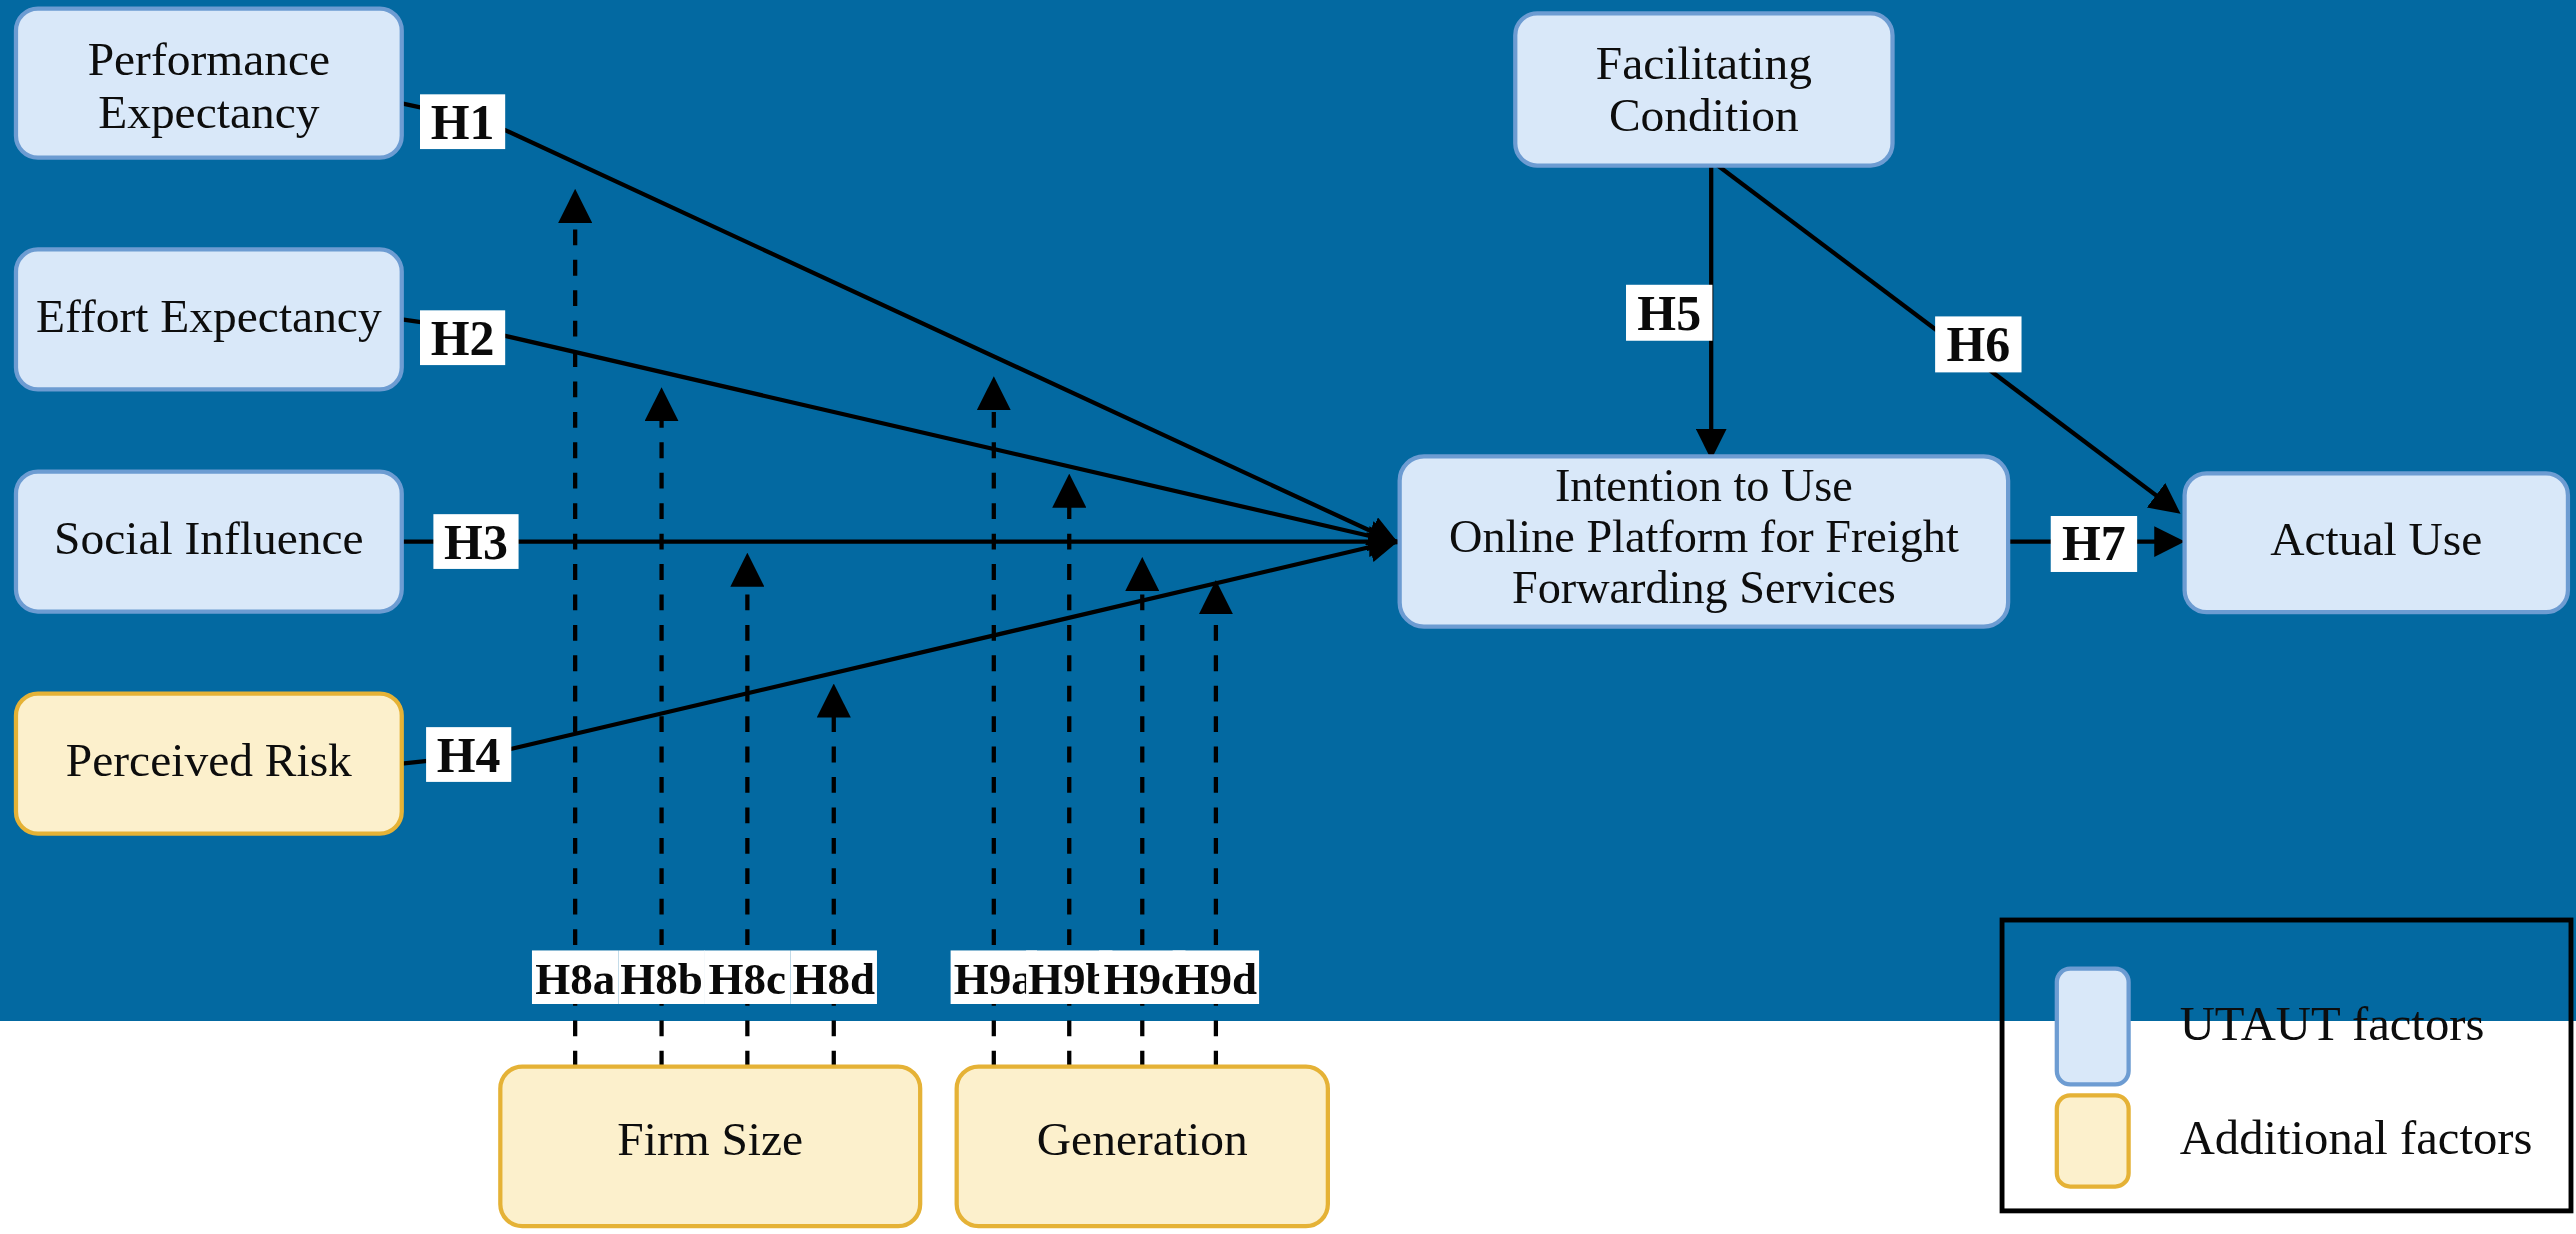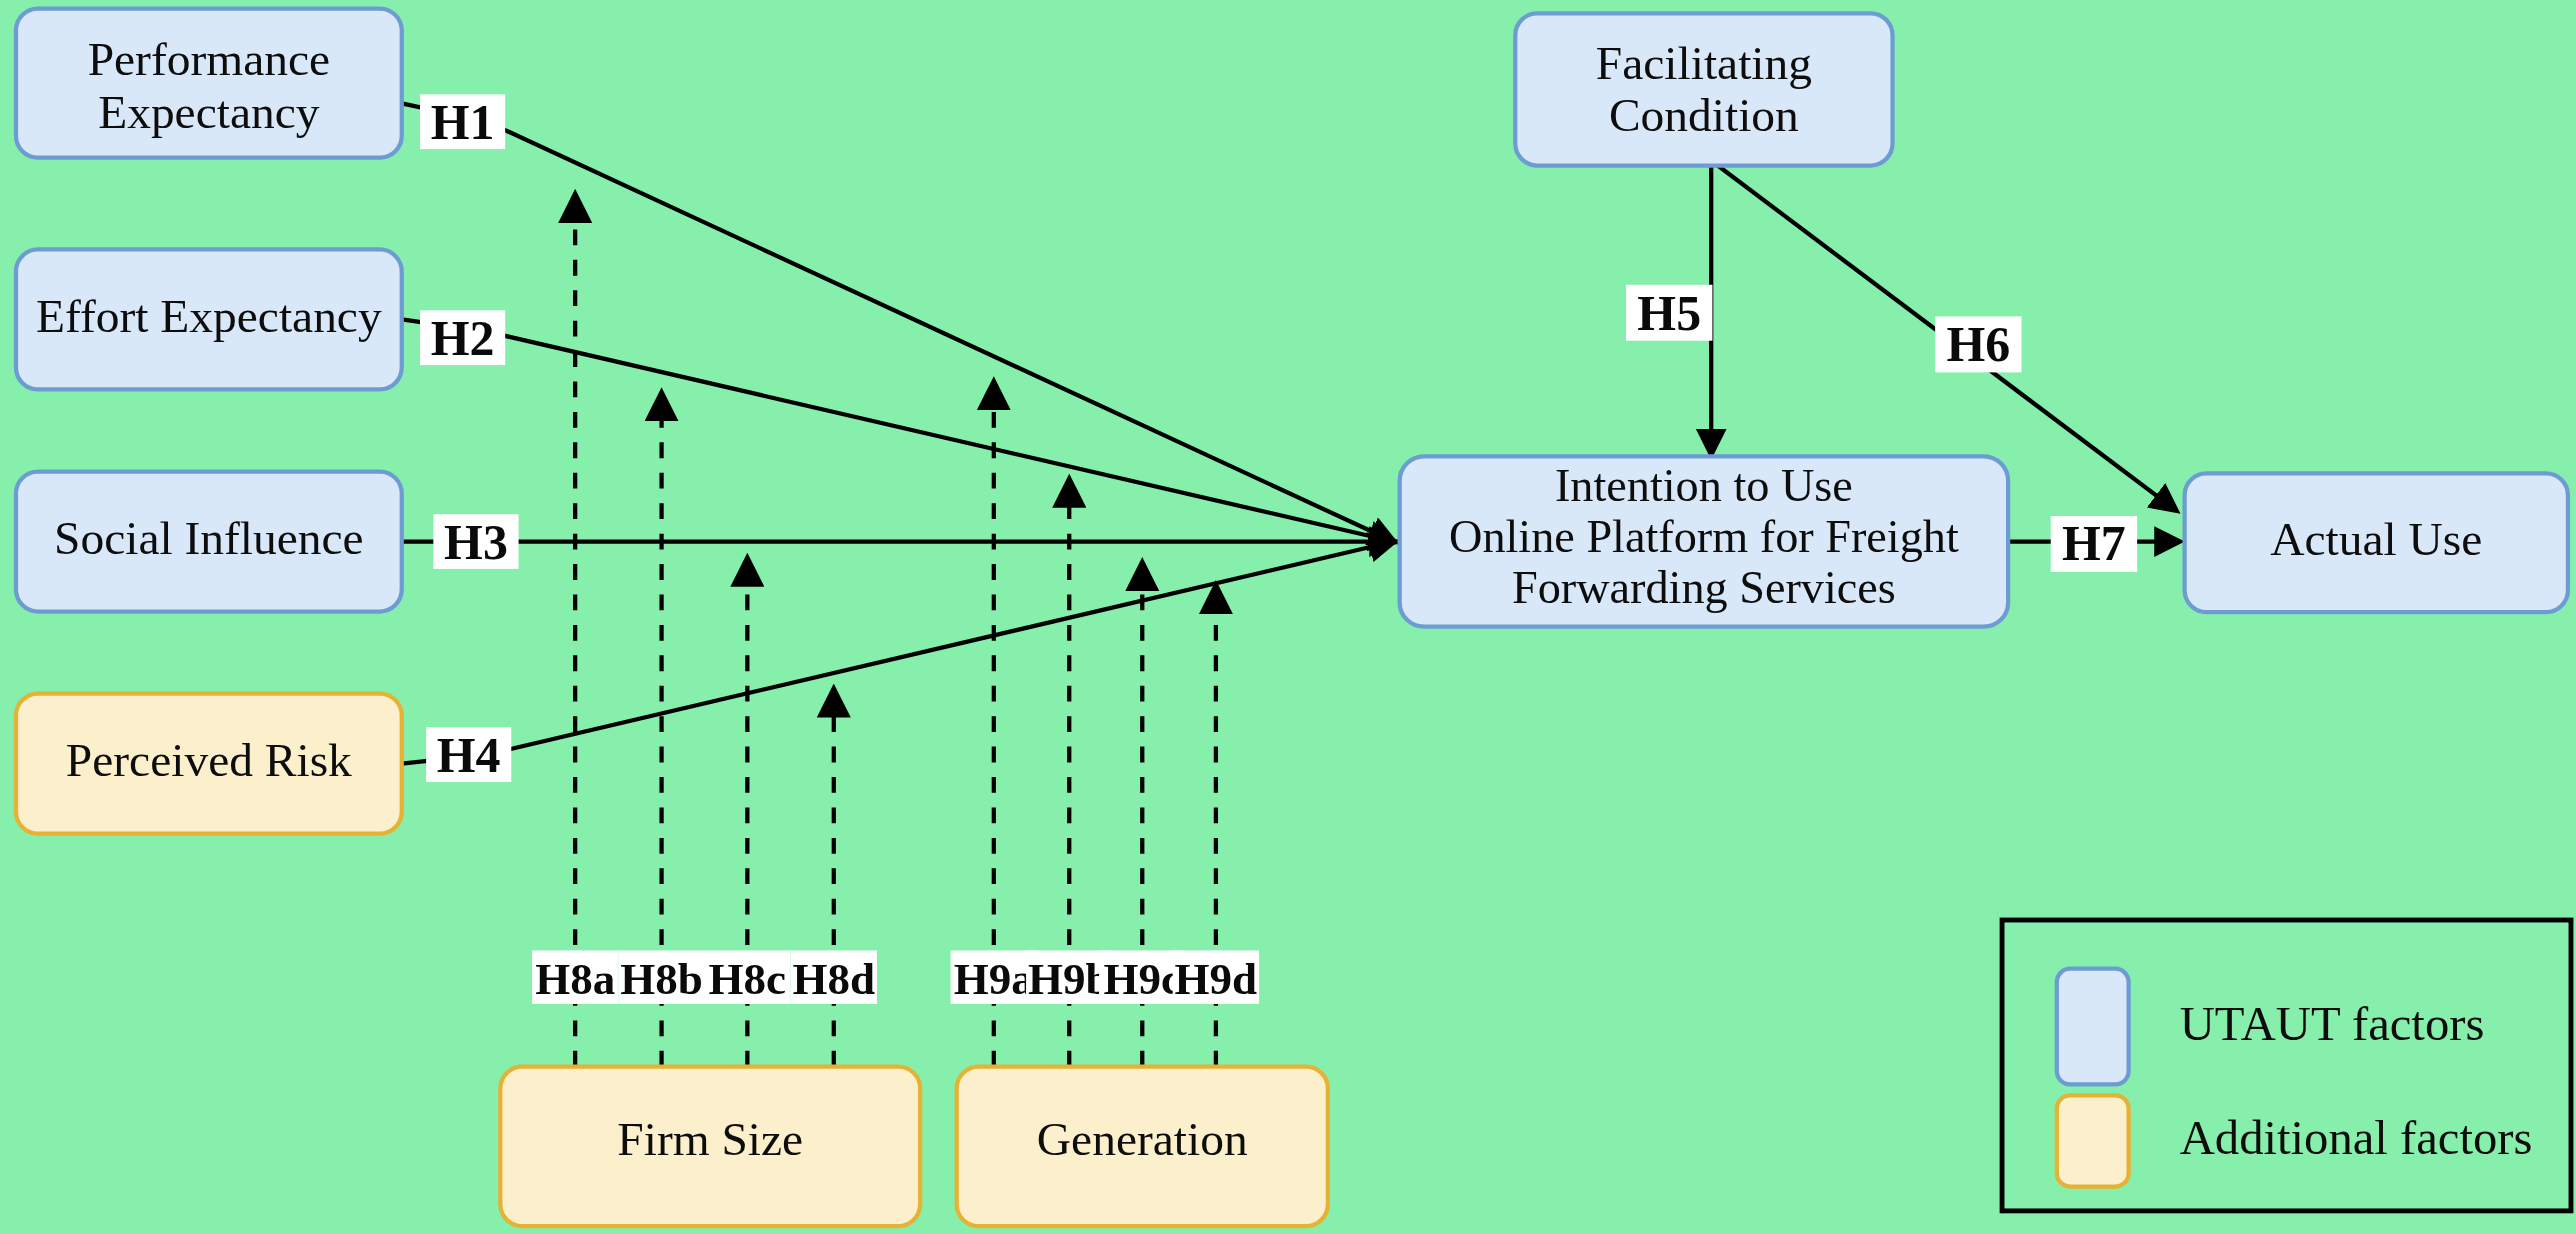--- a/index.html
+++ b/index.html
@@ -1,17 +1,17 @@
 <!DOCTYPE html>
 <html style="font-size:9.7px"><head>
 <meta charset="utf-8">
 <style>
   html,body{margin:0;padding:0;background:#ffffff;}
   body{width:2576px;height:1234px;overflow:hidden;font-family:"Liberation Serif","DejaVu Serif",serif;}
-  #stage{position:relative;width:2576px;height:1234px;background:#86efac;}
+  #stage{position:relative;width:2576px;height:1021px;background:#0369a1;}
   svg#diagram{position:absolute;left:0;top:0;width:2576px;height:1234px;display:block;}
   .node-rect{stroke-width:7;}
   .utaut{fill:#d9e8f9;stroke:#6d9cd2;}
   .addl{fill:#fcf0cc;stroke:#e5b236;}
   .node-label{font-family:"Liberation Serif","DejaVu Serif",serif;fill:#0d0d0d;text-anchor:middle;dominant-baseline:middle;}
   .hyp-label{font-family:"Liberation Serif","DejaVu Serif",serif;font-weight:bold;fill:#0a0a0a;text-anchor:middle;}
   .legend-label{font-family:"Liberation Serif","DejaVu Serif",serif;fill:#0d0d0d;text-anchor:start;dominant-baseline:middle;}
   .edge{stroke:#000;stroke-width:7;fill:none;}
   .edge-dashed{stroke:#000;stroke-width:7;fill:none;stroke-dasharray:26 24;}
   .legend-box{fill:none;stroke:#000;stroke-width:8;}

